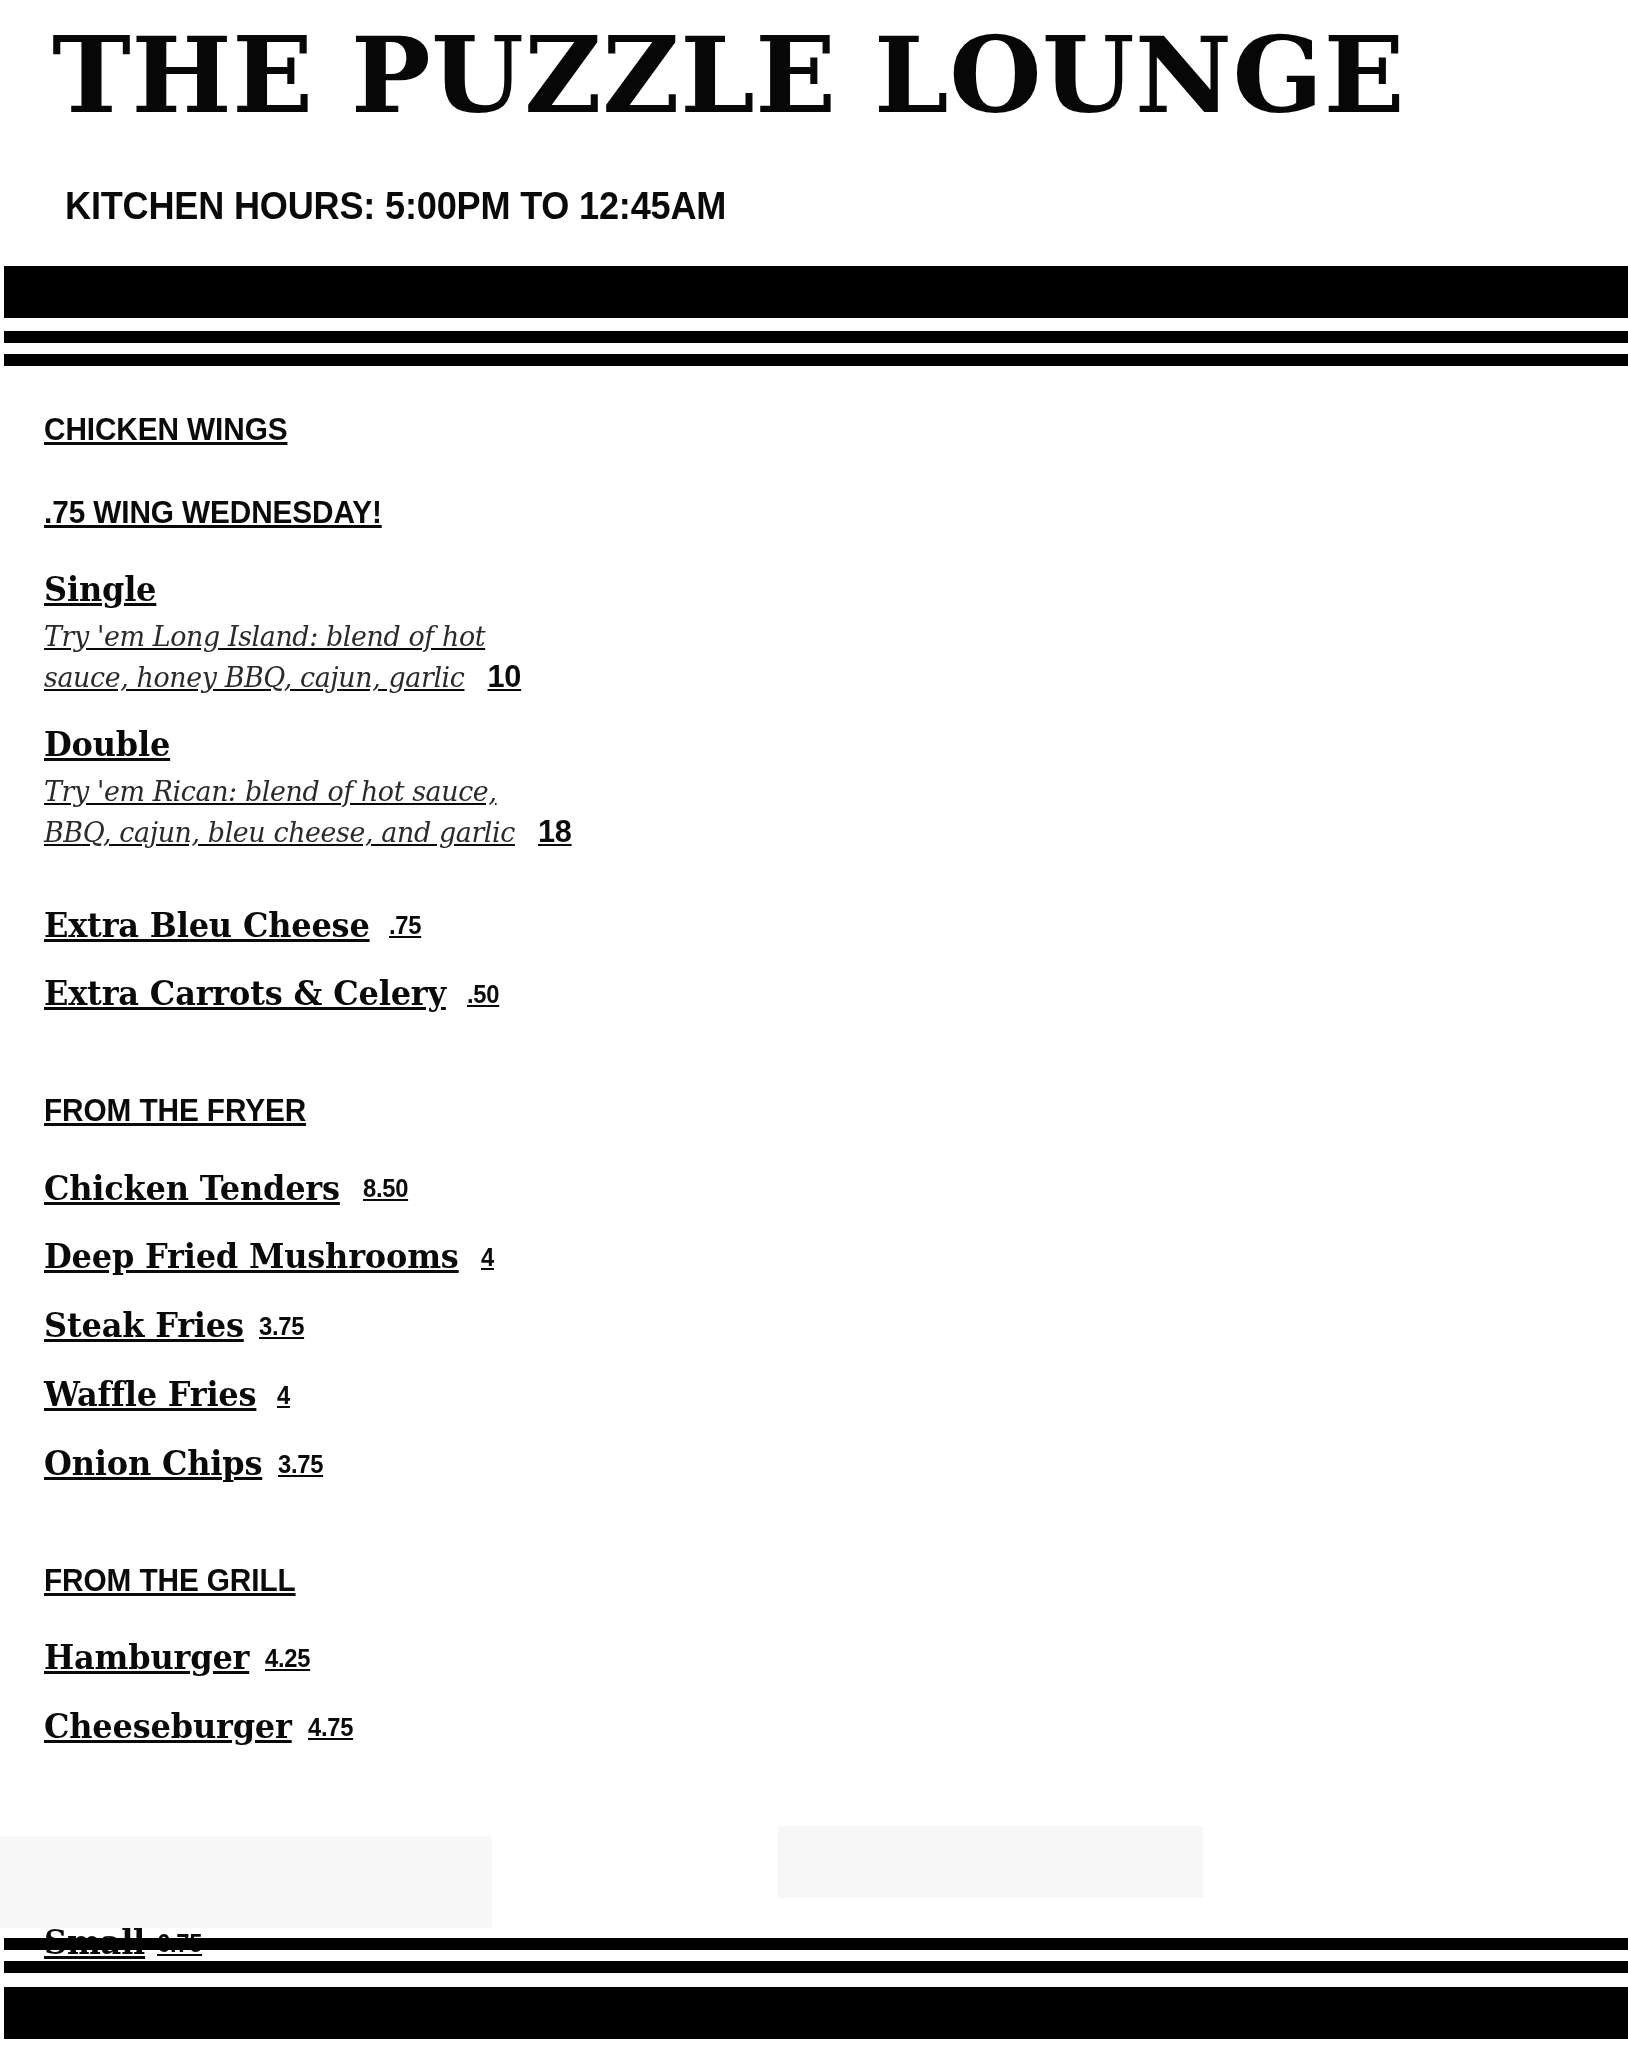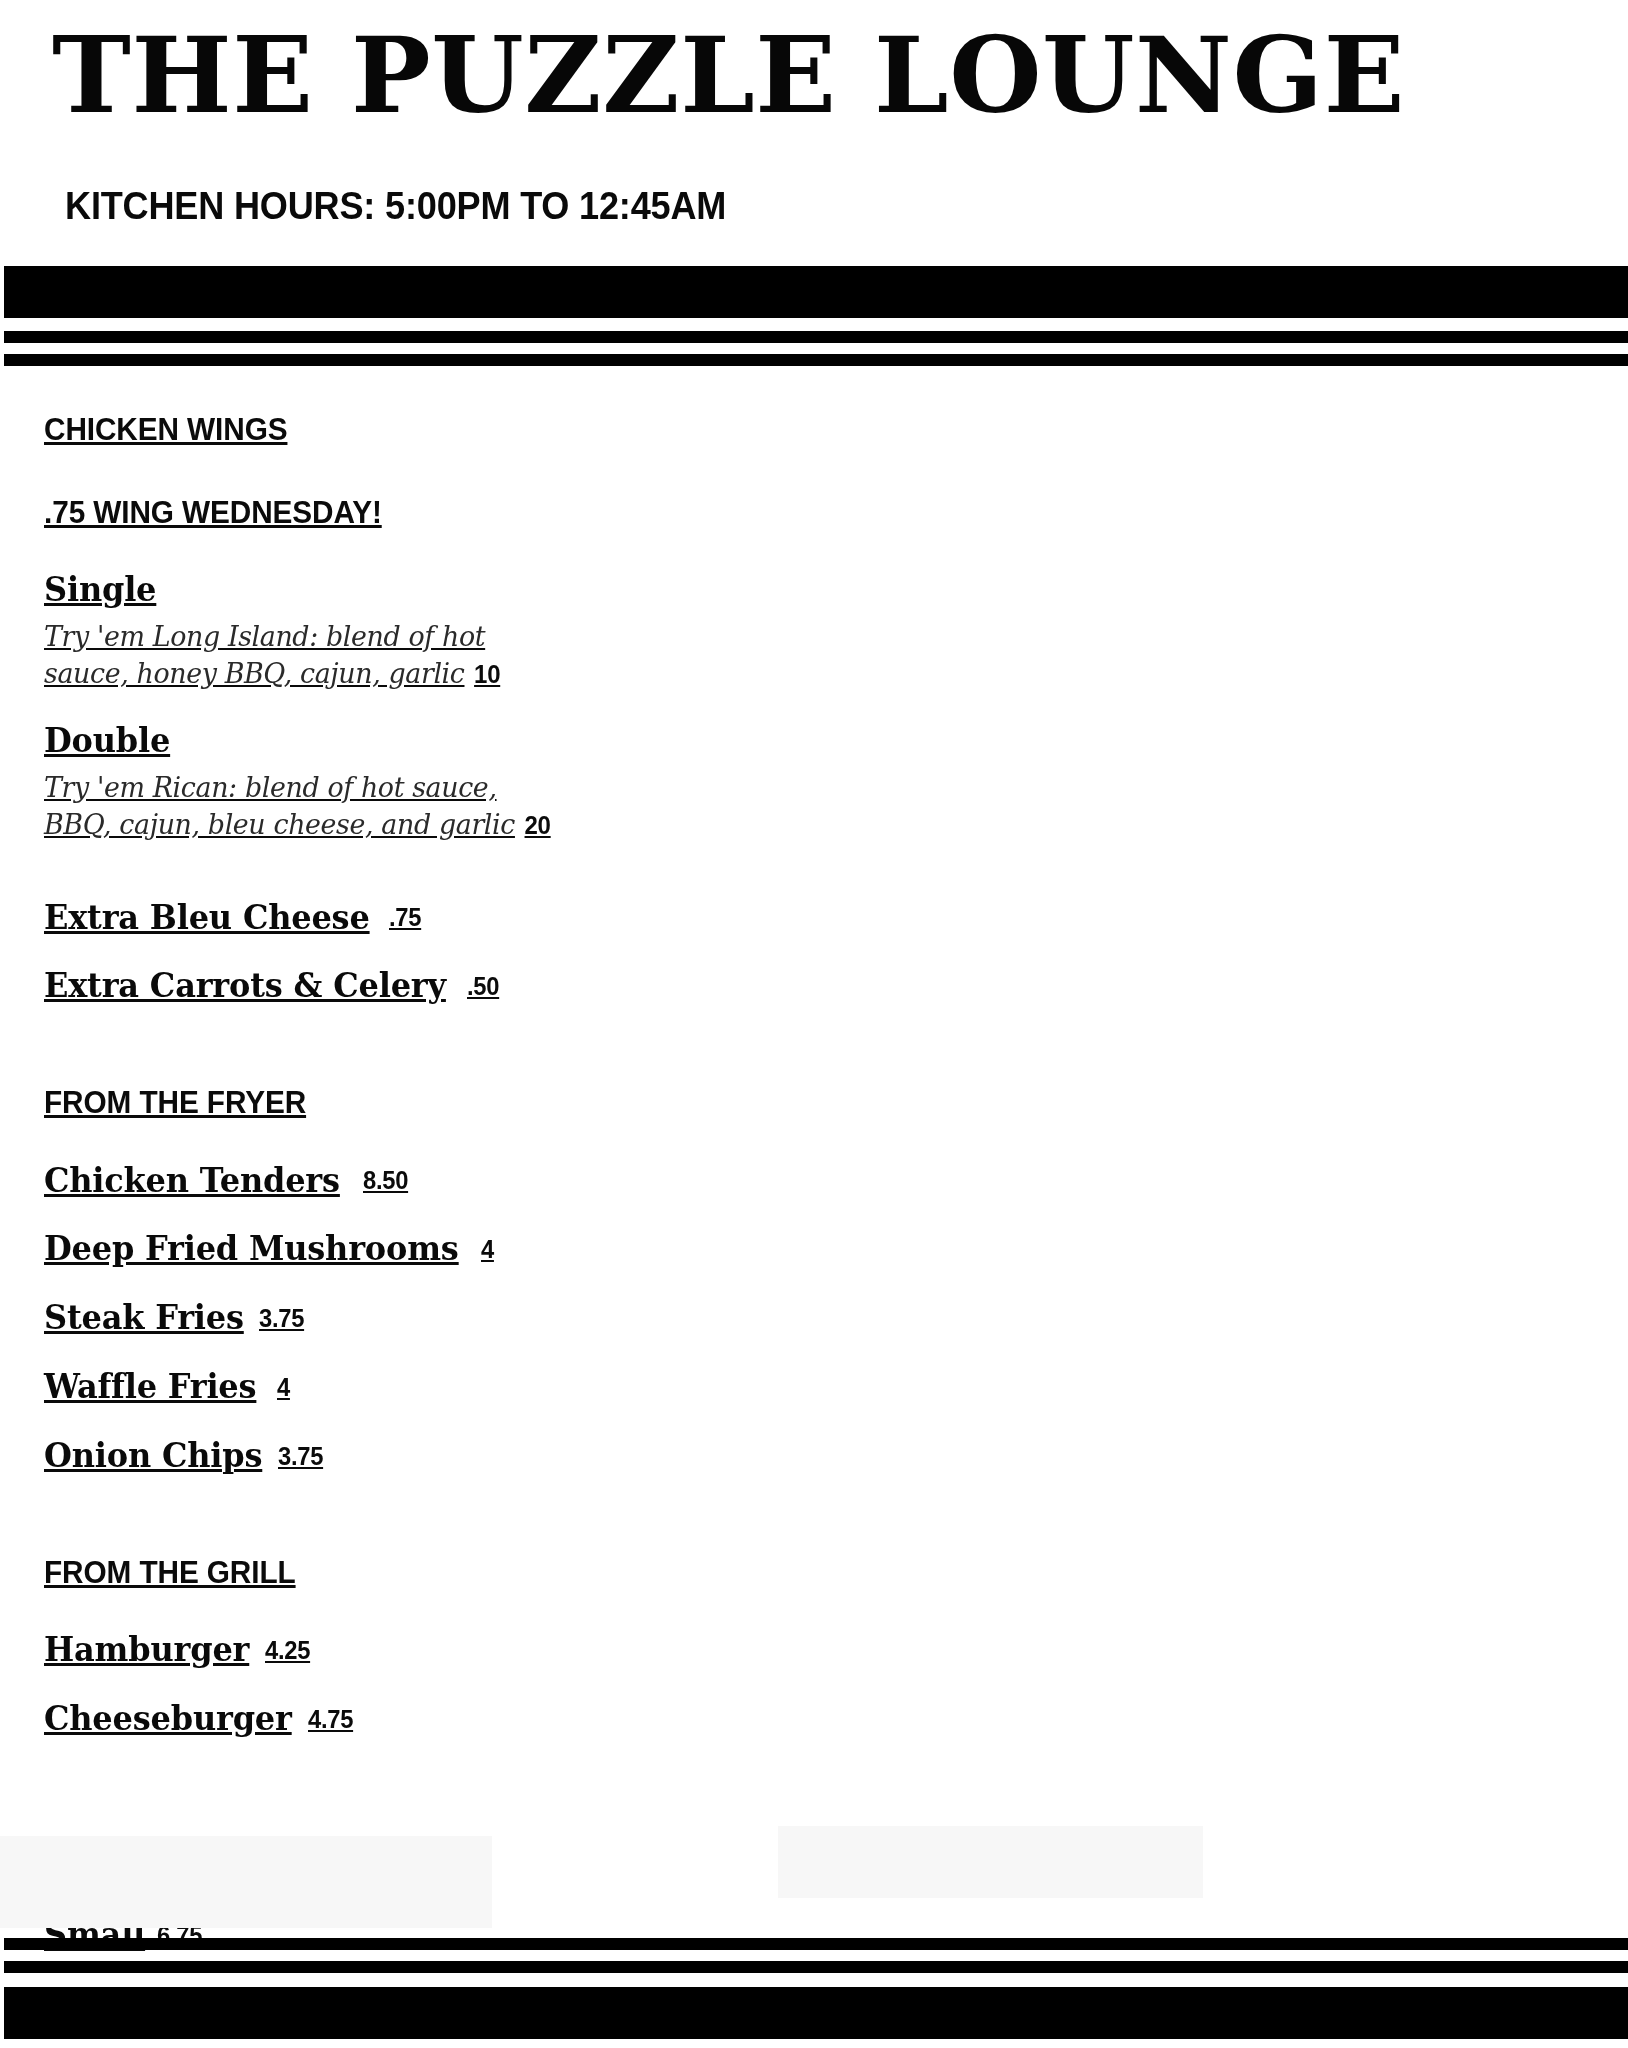--- a/index.html
+++ b/index.html
@@ -152,23 +152,23 @@
   }
   .desc-line {
     display: block;
     white-space: nowrap;
     margin-top: 9px;
   }
   .desc-line .inline-price {
     font-family: "Liberation Sans", sans-serif;
     font-style: normal;
     font-weight: 700;
-    font-size: 25px;
+    font-size: 32px;
     color: #0b0b0b;
-    margin-left: 10px;
+    margin-left: 24px;
     letter-spacing: -0.3px;
   }
 
   .item-spacer-sm { height: 22px; }
   .item-spacer-md { height: 30px; }
   .item-spacer-lg { height: 56px; }
 
   
   .artifact {
     position: absolute;
@@ -213,21 +213,21 @@
           <span class="desc-line"><span>sauce, honey BBQ, cajun, garlic</span><span class="inline-price">10</span></span>
         </div>
       </div>
 
       <div class="item-spacer-md"></div>
 
       <div class="menu-item">
         <div class="item-name">Double</div>
         <div class="item-desc">
           <span class="desc-line">Try 'em Rican: blend of hot sauce,</span>
-          <span class="desc-line"><span>BBQ, cajun, bleu cheese, and garlic</span><span class="inline-price">20</span></span>
+          <span class="desc-line"><span>BBQ, cajun, bleu cheese, and garlic</span><span class="inline-price">18</span></span>
         </div>
       </div>
 
       <div class="item-spacer-lg"></div>
 
       <div class="menu-item">
         <div class="item-row">
           <span class="item-name">Extra Bleu Cheese</span>
           <span class="item-price">.75</span>
         </div>

